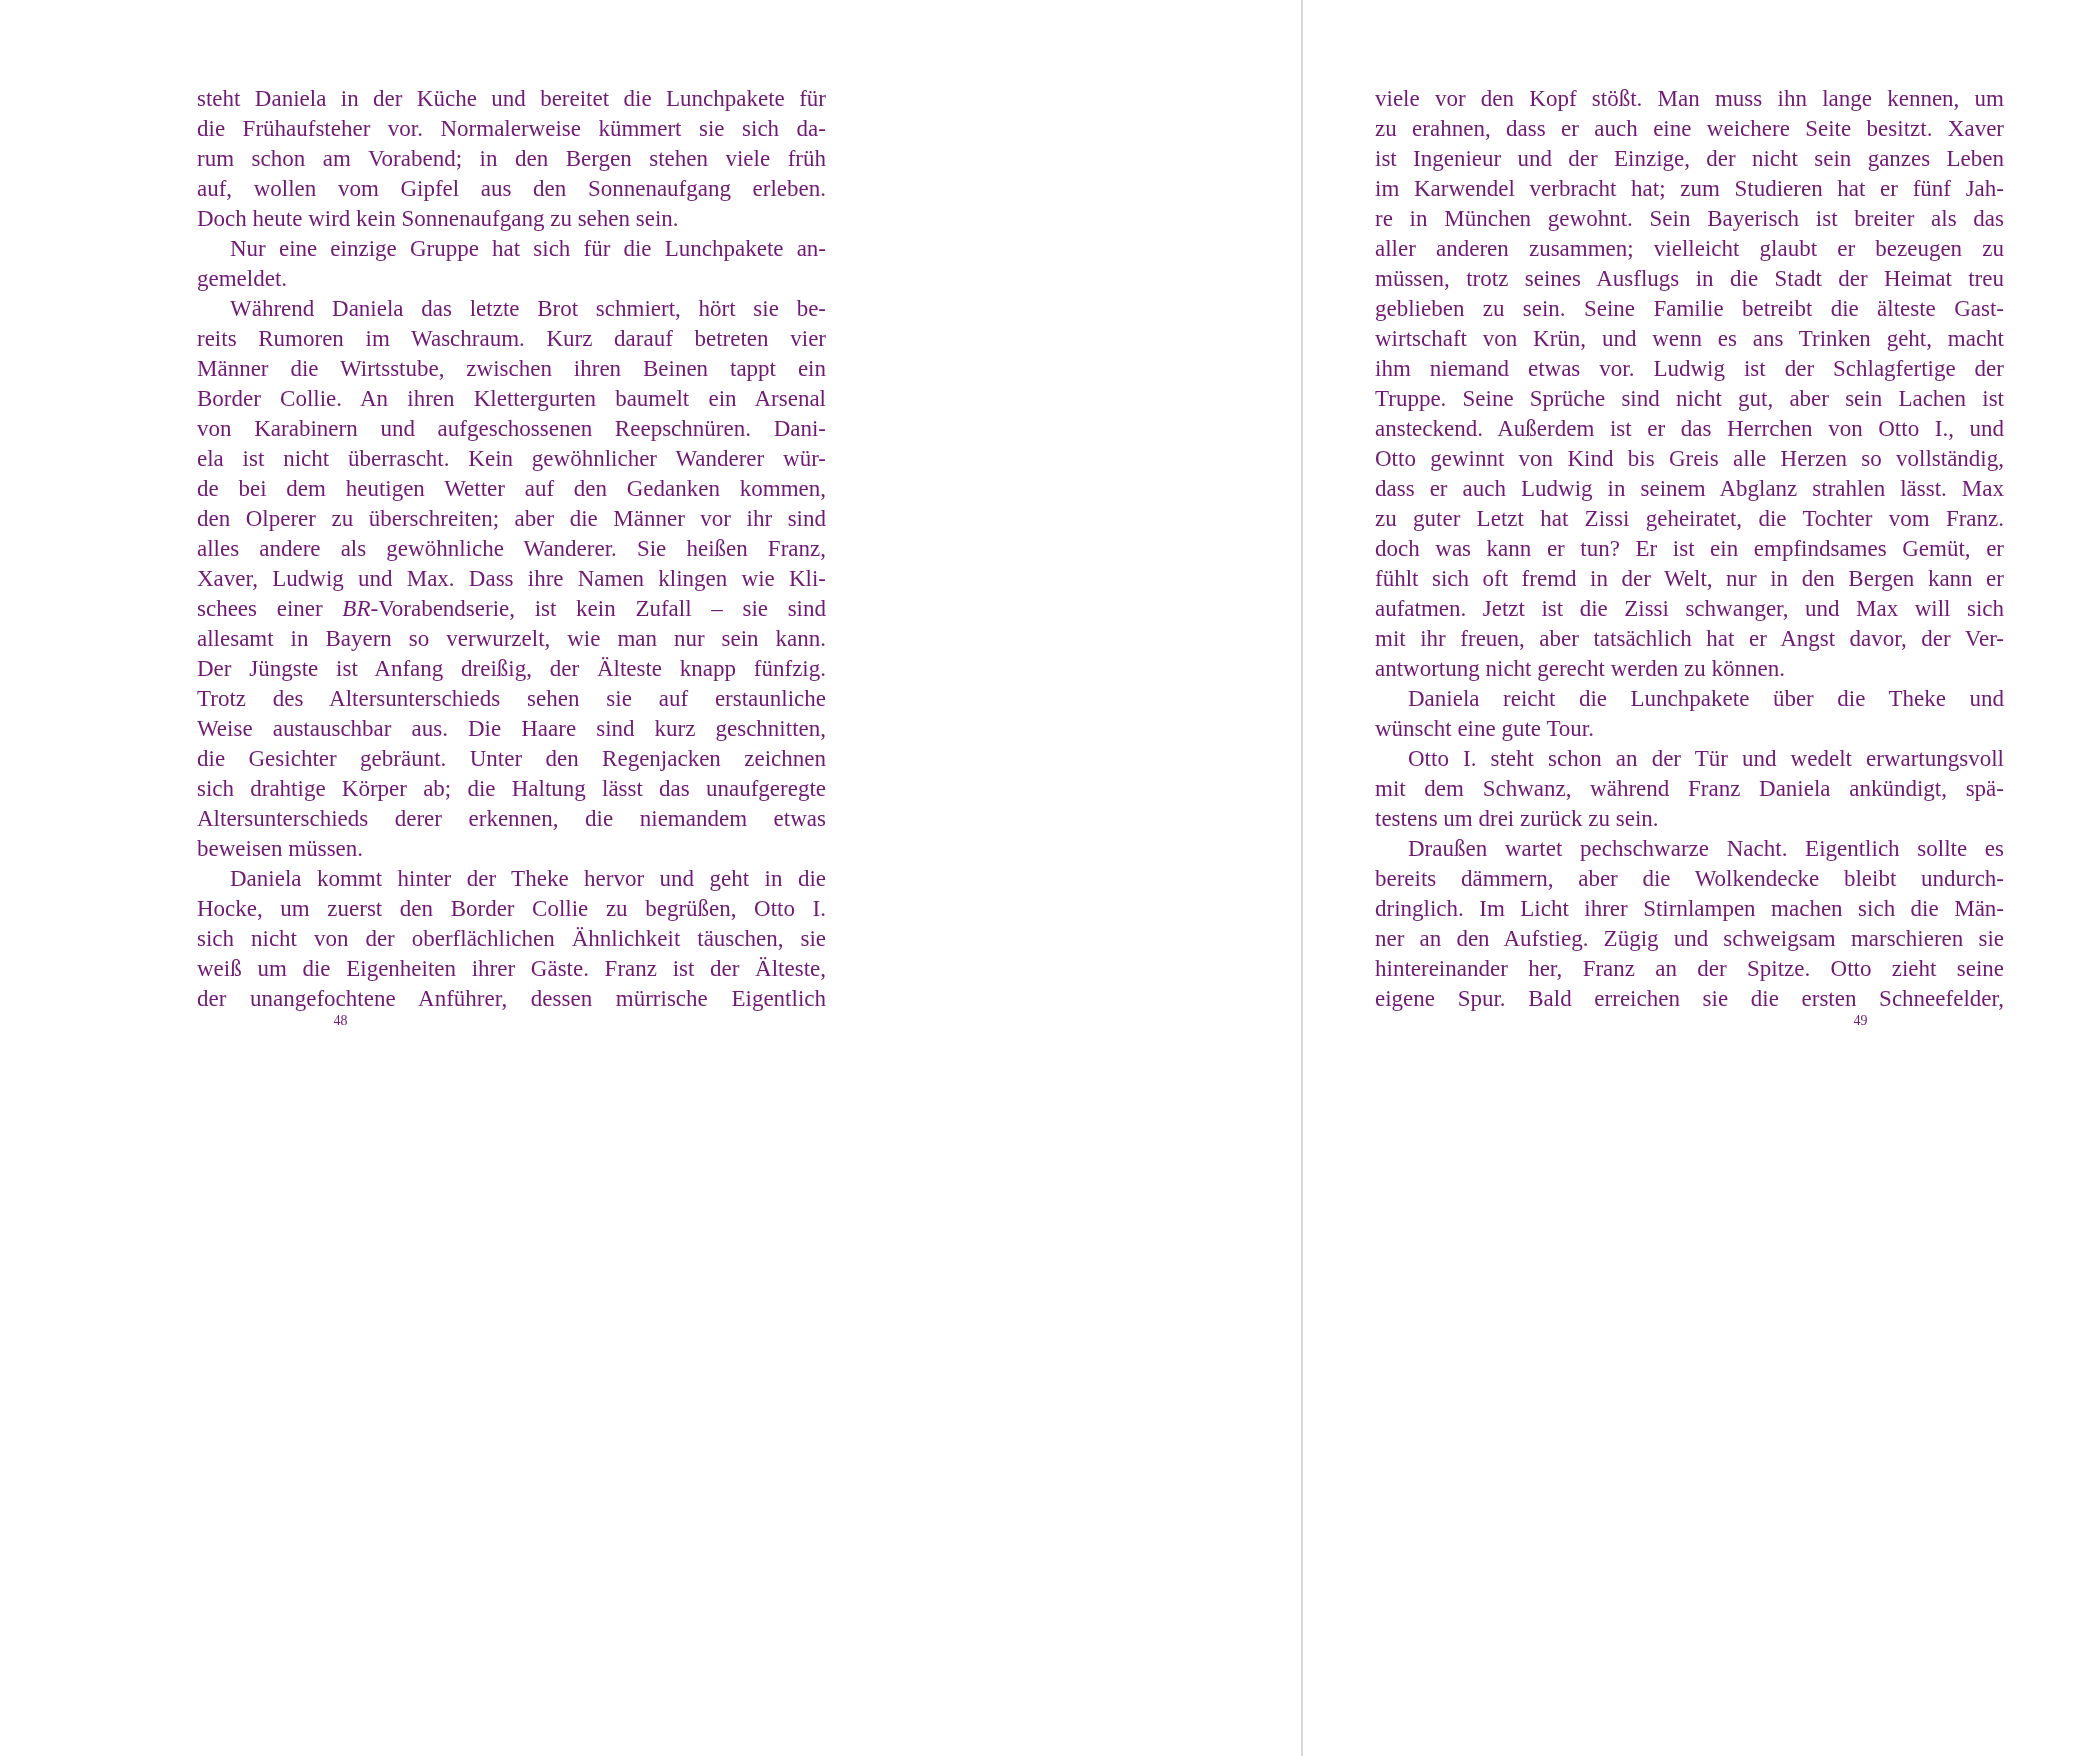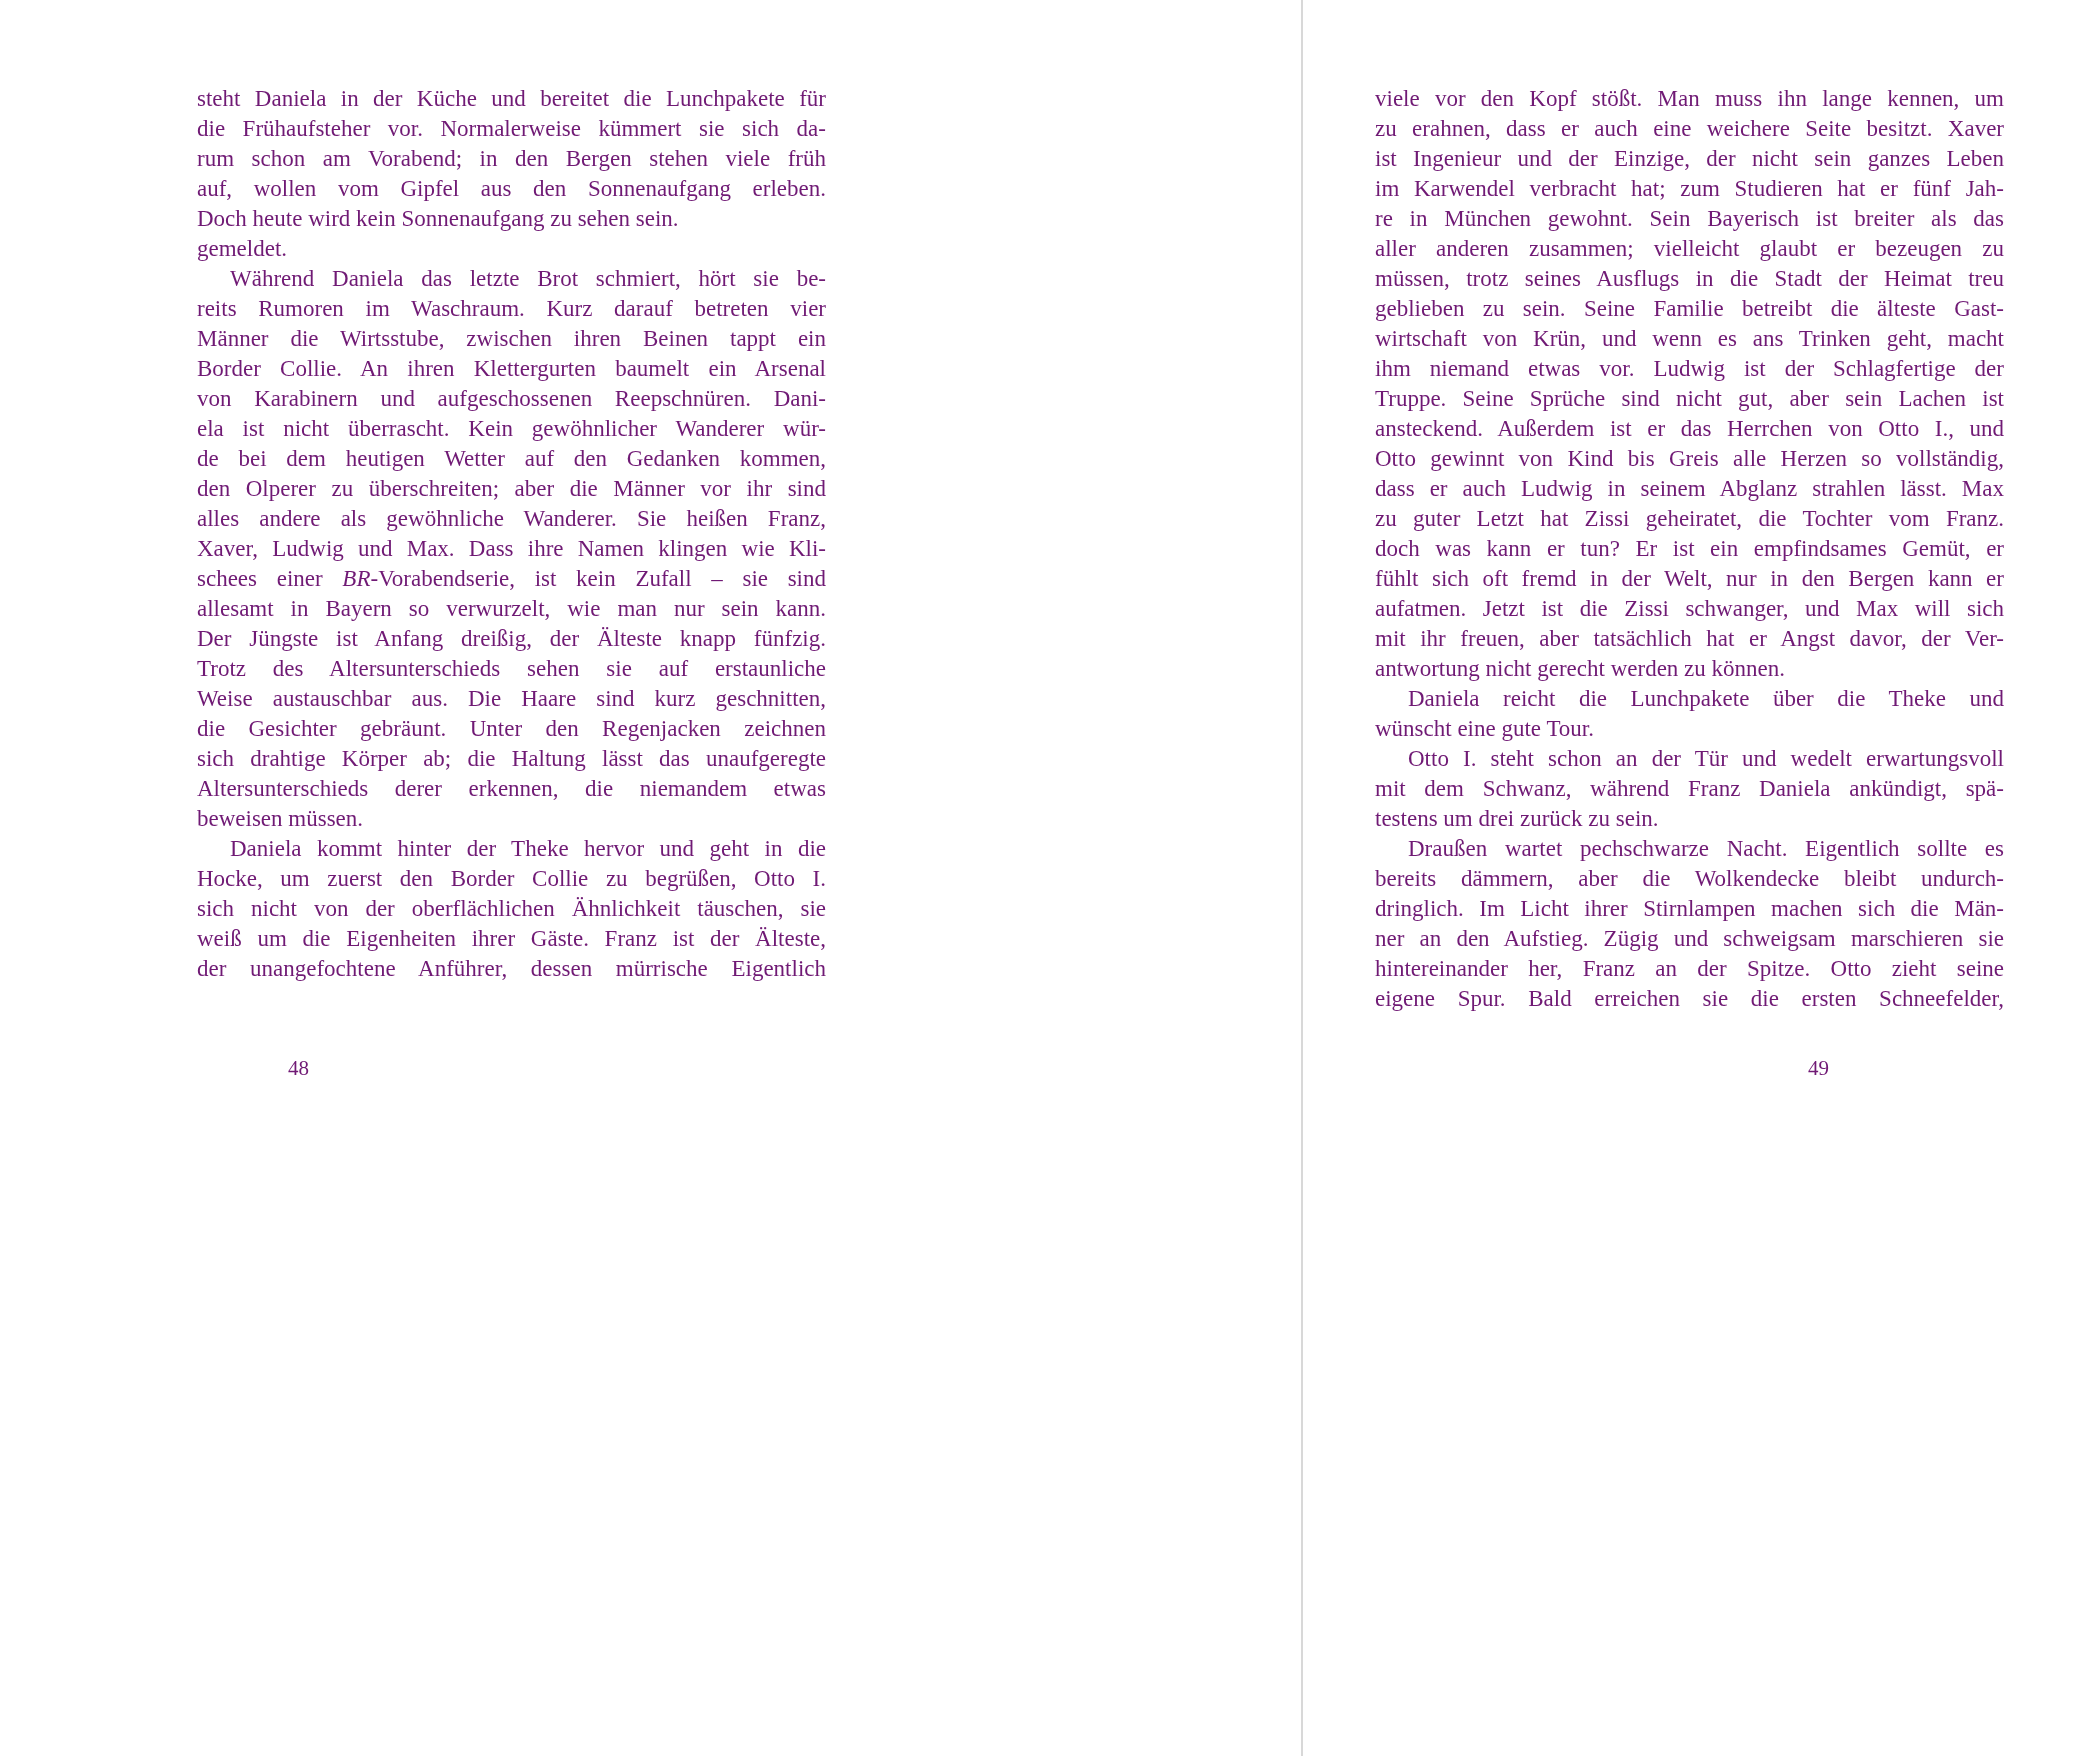--- a/index.html
+++ b/index.html
@@ -49,42 +49,44 @@
     text-align: justify;
     text-align-last: justify;
     white-space: normal;
   }
   .text-line.indent   { text-indent: 33px; }
   .text-line.para-end { text-align-last: left; }
   .text-line em { font-style: italic; }
 
   .folio {
     position: absolute;
-    top: 1053px;
+    top: 1006px;
     width: 105px;
-    font-size: 21px;
+    font-size: 14px;
     line-height: 30px;
+    text-align: center;
   }
   .page-left  .folio { left: 288px; }
   .page-right .folio { left: 507px; }
 </style>
 </head>
 <body>
 
 <div class="spread">
 
   <div class="page-divider"></div>
 
   <section class="page page-left">
     <div class="text-column">
         <div class="text-line">steht Daniela in der Küche und bereitet die Lunchpakete für</div>
         <div class="text-line">die Frühaufsteher vor. Normalerweise kümmert sie sich da-</div>
         <div class="text-line">rum schon am Vorabend; in den Bergen stehen viele früh</div>
         <div class="text-line">auf, wollen vom Gipfel aus den Sonnenaufgang erleben.</div>
         <div class="text-line para-end">Doch heute wird kein Sonnenaufgang zu sehen sein.</div>
+        <div class="text-line indent">Nur eine einzige Gruppe hat sich für die Lunchpakete an-</div>
         <div class="text-line para-end">gemeldet.</div>
         <div class="text-line indent">Während Daniela das letzte Brot schmiert, hört sie be-</div>
         <div class="text-line">reits Rumoren im Waschraum. Kurz darauf betreten vier</div>
         <div class="text-line">Männer die Wirtsstube, zwischen ihren Beinen tappt ein</div>
         <div class="text-line">Border Collie. An ihren Klettergurten baumelt ein Arsenal</div>
         <div class="text-line">von Karabinern und aufgeschossenen Reepschnüren. Dani-</div>
         <div class="text-line">ela ist nicht überrascht. Kein gewöhnlicher Wanderer wür-</div>
         <div class="text-line">de bei dem heutigen Wetter auf den Gedanken kommen,</div>
         <div class="text-line">den Olperer zu überschreiten; aber die Männer vor ihr sind</div>
         <div class="text-line">alles andere als gewöhnliche Wanderer. Sie heißen Franz,</div>

